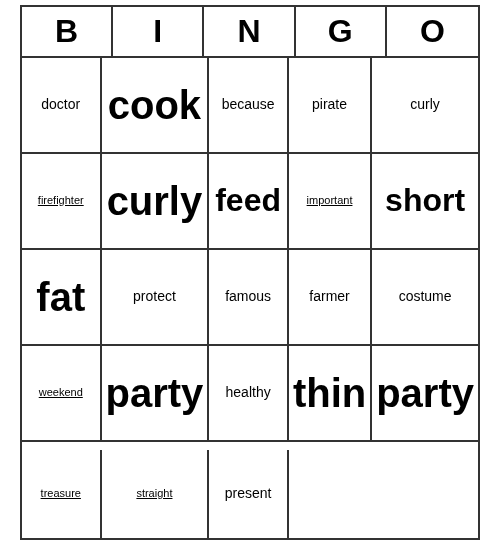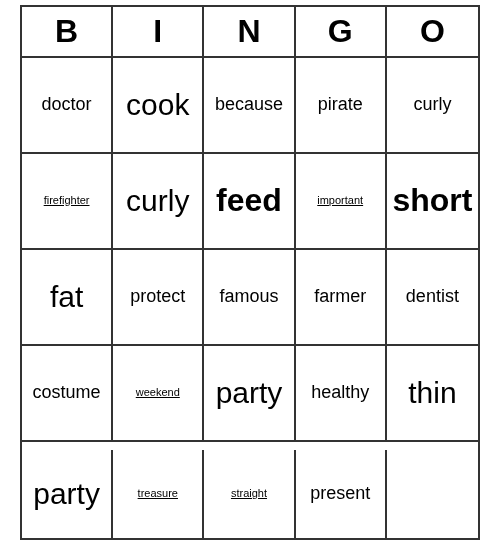--- a/index.html
+++ b/index.html
@@ -70,31 +70,31 @@
     .bingo-cell span {
       line-height: 1.2;
     }
 
     .size-small {
       font-size: 11px;
       text-decoration: underline;
     }
 
     .size-medium {
-      font-size: 18px;
+      font-size: 14px;
     }
 
     .size-large {
       font-size: 32px;
       font-weight: bold;
     }
 
     .size-xlarge {
-      font-size: 30px;
-      font-weight: normal;
+      font-size: 40px;
+      font-weight: bold;
     }
   </style>
 </head>
 <body>
 
 <div class="bingo-card">
   <div class="bingo-header">
   <div class="bingo-header-cell">B</div>
       <div class="bingo-header-cell">I</div>
       <div class="bingo-header-cell">N</div>
@@ -138,23 +138,20 @@
       <div class="bingo-cell">
         <span class="size-medium">protect</span>
       </div>
       <div class="bingo-cell">
         <span class="size-medium">famous</span>
       </div>
       <div class="bingo-cell">
         <span class="size-medium">farmer</span>
       </div>
       <div class="bingo-cell">
-        <span class="size-medium">dentist</span>
-      </div>
-      <div class="bingo-cell">
         <span class="size-medium">costume</span>
       </div>
       <div class="bingo-cell">
         <span class="size-small">weekend</span>
       </div>
       <div class="bingo-cell">
         <span class="size-xlarge">party</span>
       </div>
       <div class="bingo-cell">
         <span class="size-medium">healthy</span>

